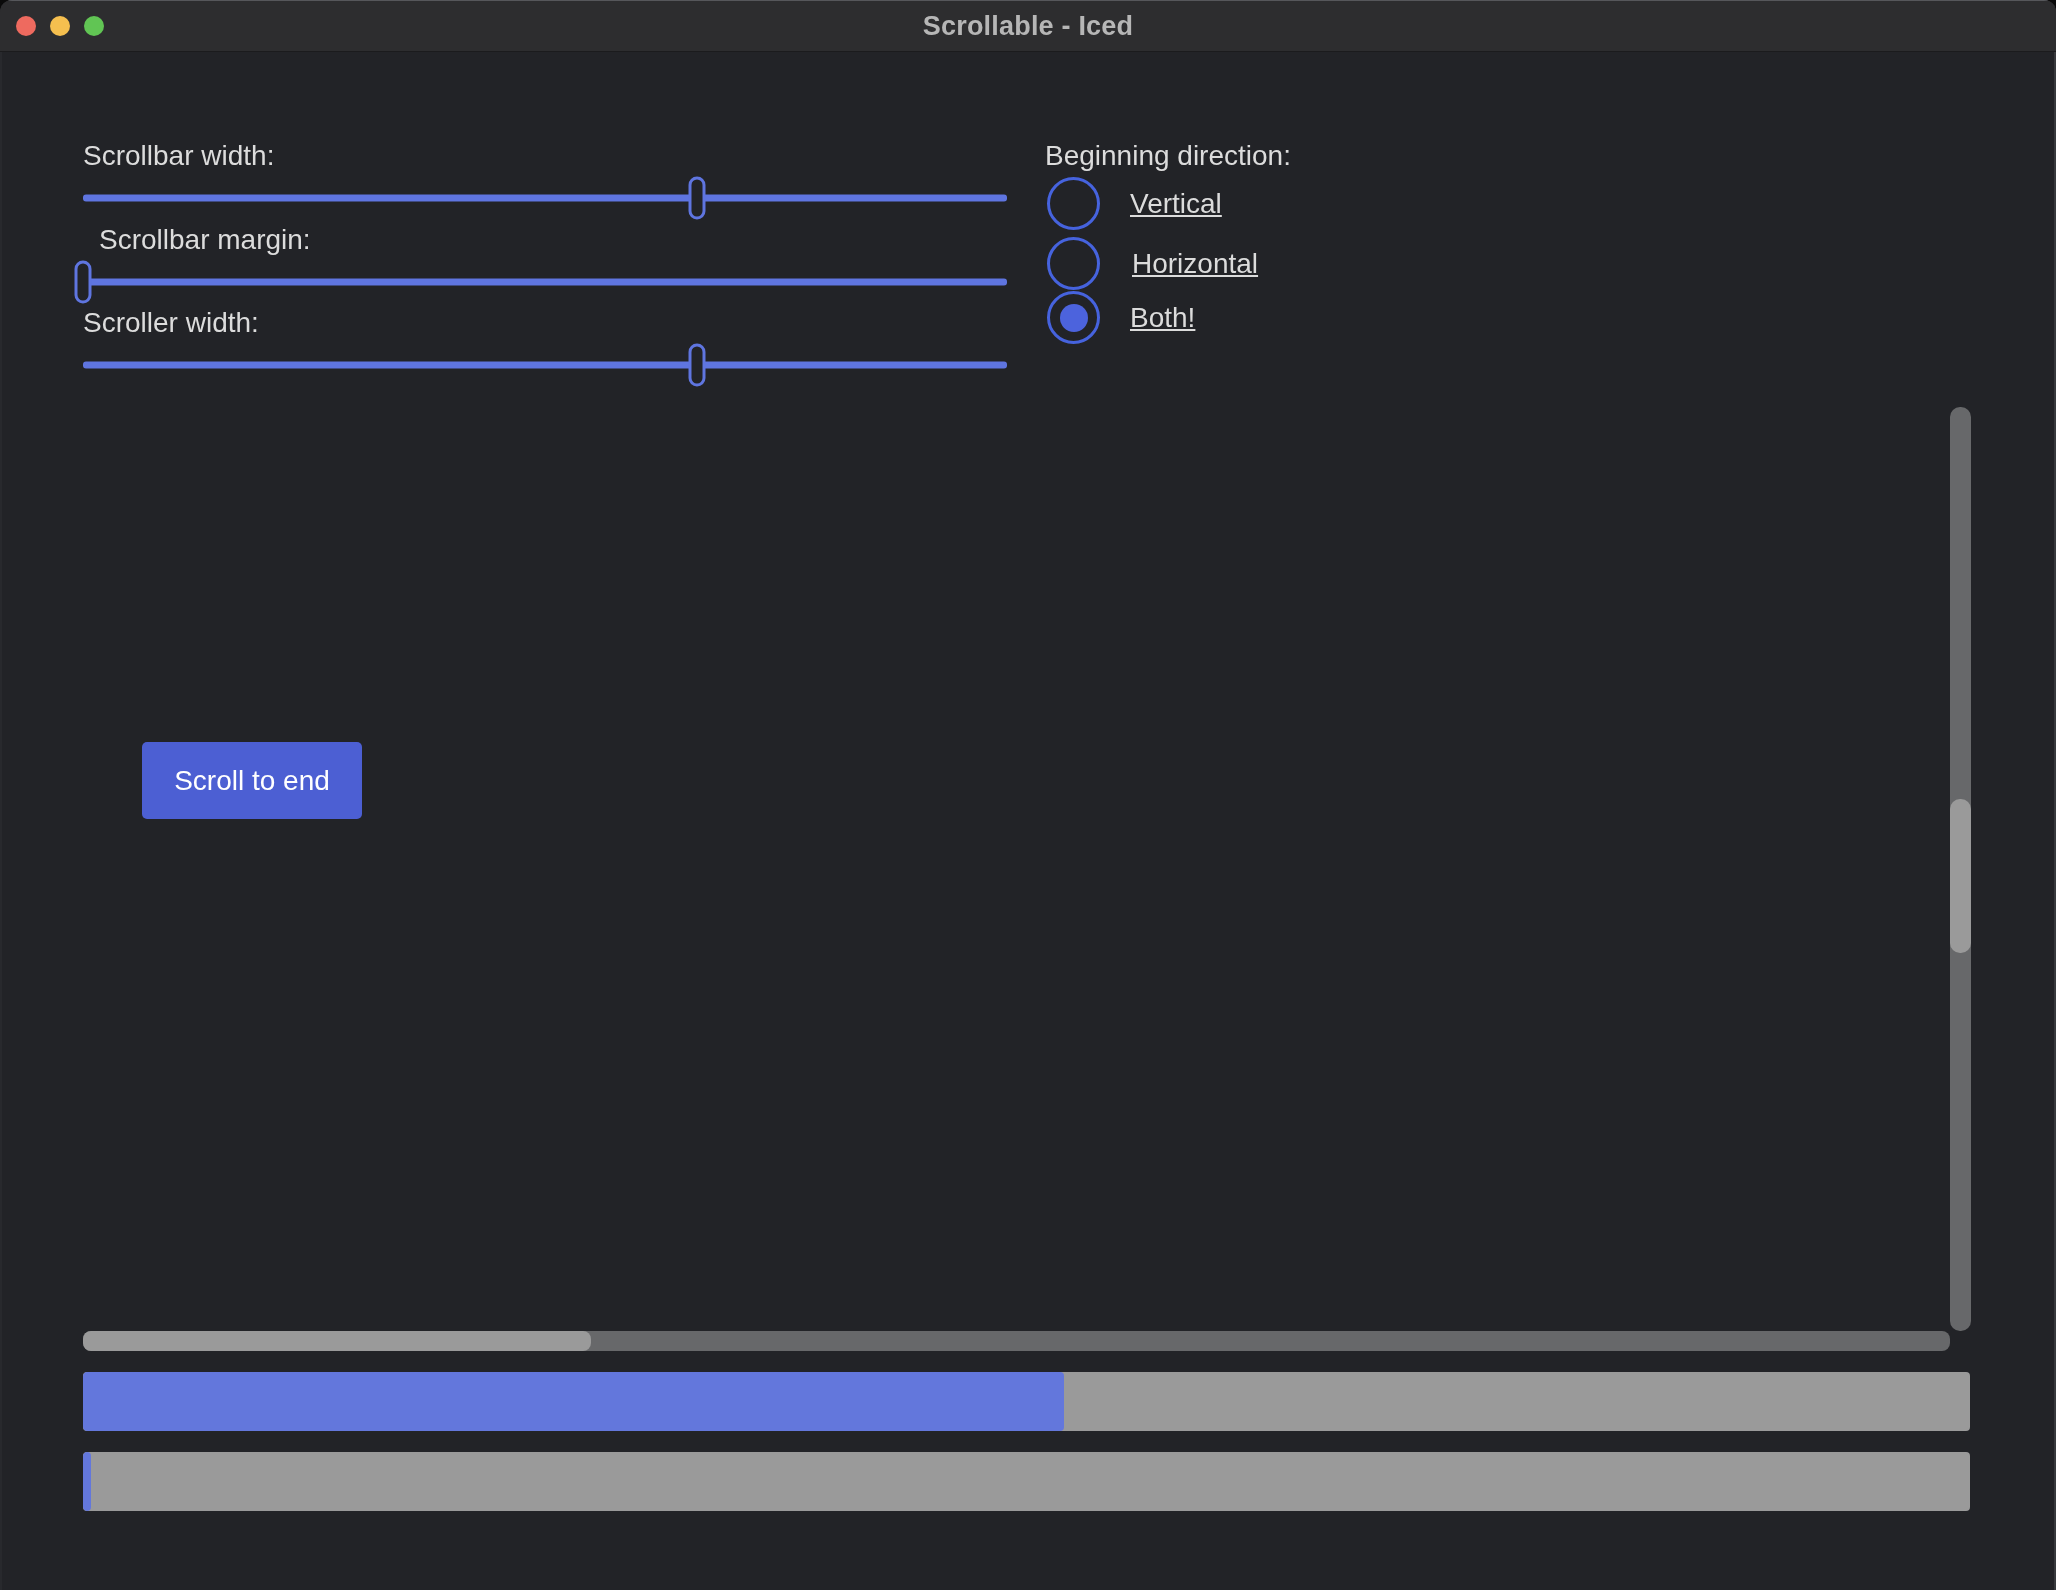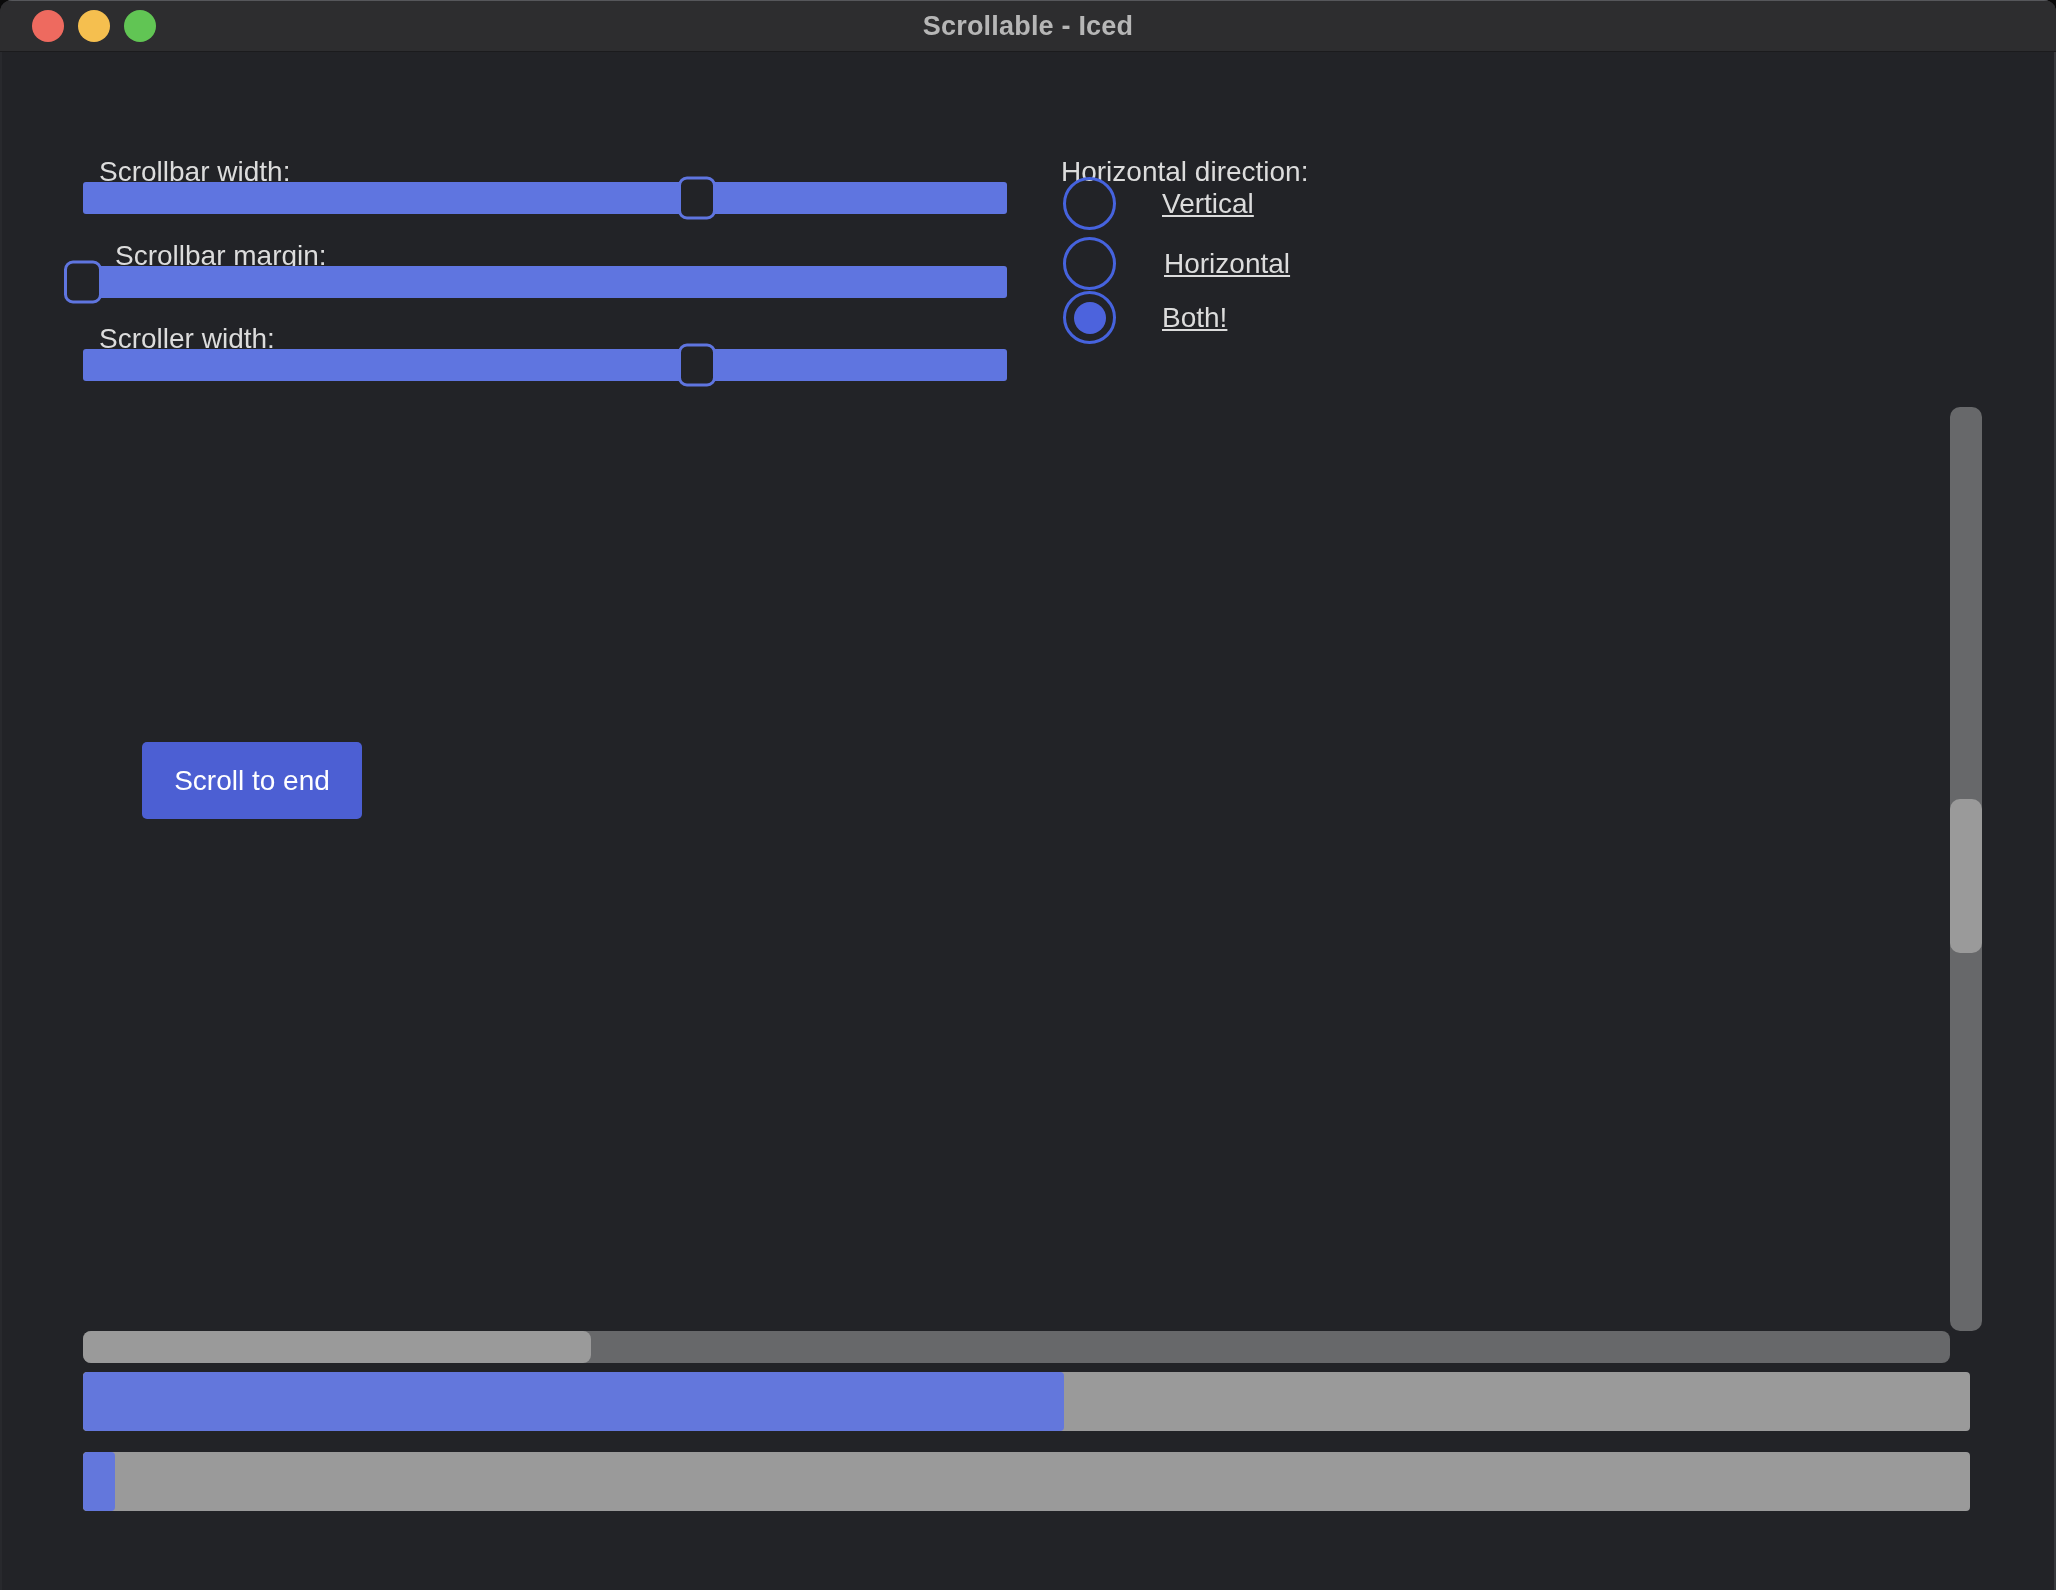--- a/index.html
+++ b/index.html
@@ -1,15 +1,15 @@
 <!DOCTYPE html>
 <html><head>
 <meta charset="utf-8">
 <style>
-  * { margin: 0; padding: 16px; box-sizing: border-box; }
+  * { margin: 0; padding: 0; box-sizing: border-box; }
   html, body { width: 2056px; height: 1590px; background: #0a0a0a; overflow: hidden;
     font-family: "Liberation Sans", sans-serif; }
   .window { position: absolute; left: 0; top: 0; width: 2056px; height: 1590px;
     background: #222327; border-radius: 12px 12px 0 0; overflow: hidden;
     box-shadow: inset -2px 0 0 rgba(255,255,255,0.10), inset 2px 0 0 rgba(255,255,255,0.03); }
   .titlebar { position: absolute; left: 0; top: 0; width: 100%; height: 52px;
     background: #2d2d2f; box-shadow: inset 0 1px 0 #56575b, inset 0 -1px 0 #1b1b1d;
     display: flex; align-items: center; justify-content: center; }
   .traffic-lights { position: absolute; left: 16px; top: 0; height: 52px;
     display: flex; align-items: center; gap: 14px; }
@@ -87,21 +87,21 @@
     <div class="rail"></div>
     <div class="handle" style="left: 0%;"></div>
   </div>
 
   <div class="label" style="left:83px; top:307px;">Scroller width:</div>
   <div class="slider" style="top:343px;">
     <div class="rail"></div>
     <div class="handle" style="left: 66.5%;"></div>
   </div>
 
-  <div class="label" style="left:1045px; top:140px;">Horizontal direction:</div>
+  <div class="label" style="left:1045px; top:140px;">Beginning direction:</div>
 
   <div class="radio-row" style="top:177px;">
     <span class="radio-circle">
       
     </span>
     <span class="radio-label">Vertical</span>
   </div>
 
   <div class="radio-row" style="top:237px;gap:32px;">
     <span class="radio-circle">

